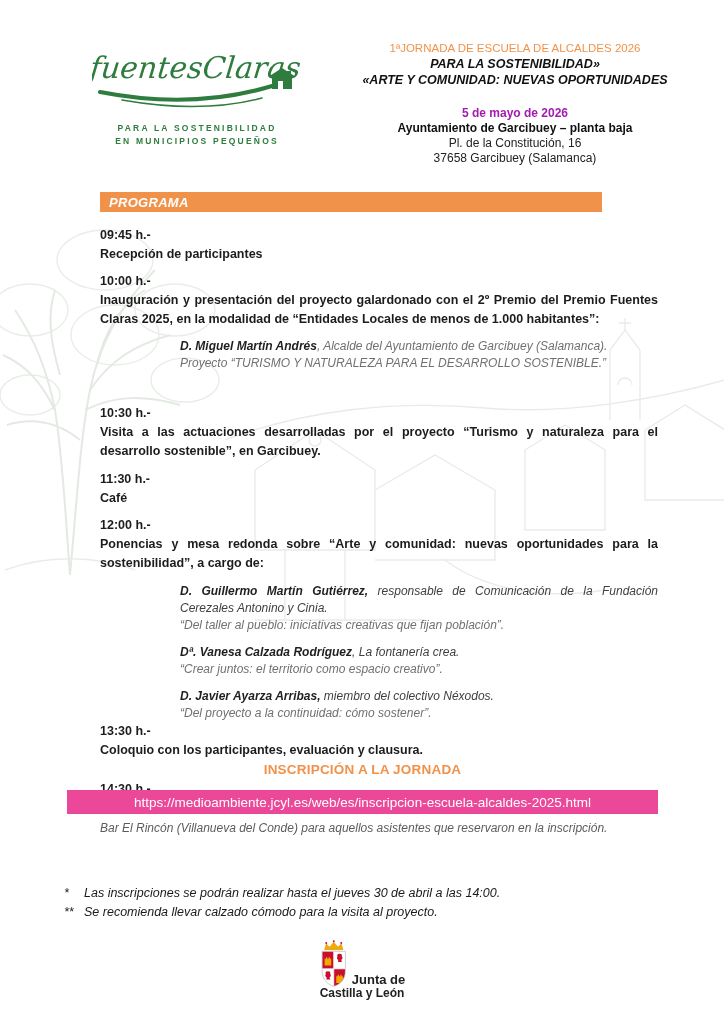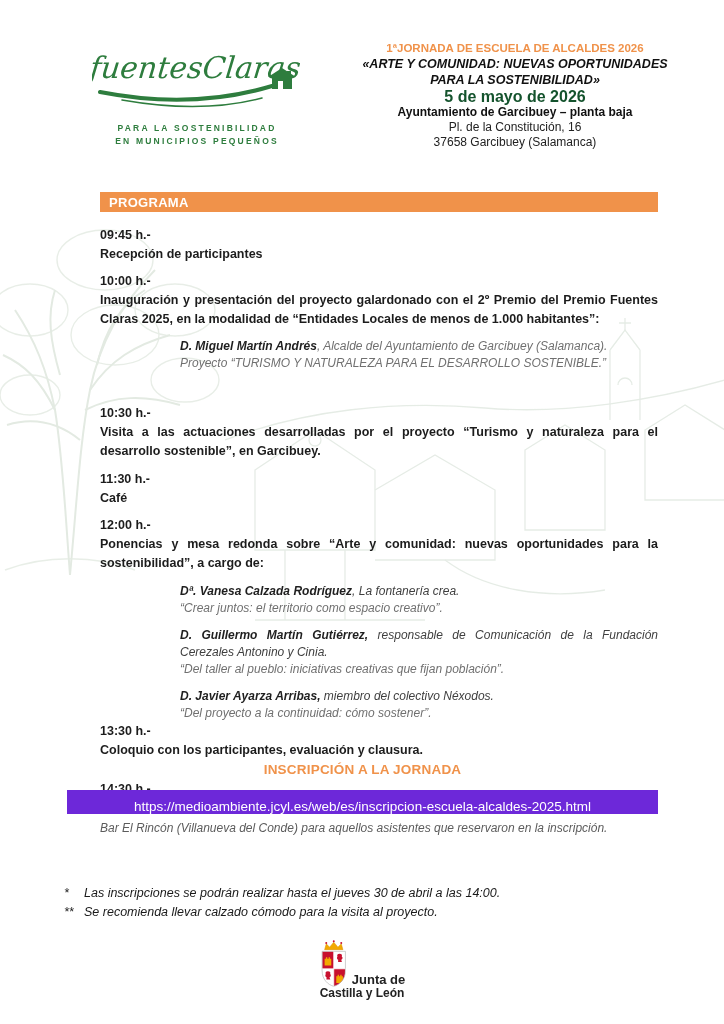--- a/index.html
+++ b/index.html
@@ -8,48 +8,48 @@
     font-family:"Liberation Sans",sans-serif;color:#1c1c1c;
   }
   
   .wm{position:absolute;z-index:0;pointer-events:none;}
   
   .logo-block{position:absolute;left:92px;top:30px;width:210px;z-index:1;}
   .logo-tagline{margin-top:2px;text-align:center;color:#2E7D3E;font-weight:bold;
     font-size:8.5px;letter-spacing:2.2px;line-height:13px;}
   
   .header-block{position:absolute;left:352px;top:40px;width:326px;text-align:center;z-index:1;}
-  .hdr-title{color:#F0924A;font-weight:bold;font-size:11.5px;line-height:16px;}
+  .hdr-title{color:#F0924A;font-weight:normal;font-size:11.5px;line-height:16px;}
   .hdr-sub{font-weight:bold;font-style:italic;font-size:12.5px;line-height:16px;color:#111;}
-  .hdr-date{color:#14532d;font-weight:bold;font-size:16px;margin-top:1px;line-height:16px;}
+  .hdr-date{color:#a21caf;font-weight:bold;font-size:12px;margin-top:17px;line-height:16px;}
   .hdr-venue{font-weight:bold;font-size:12px;line-height:15px;color:#111;}
   .hdr-addr{font-size:12px;line-height:15px;color:#222;}
   
-  .programa-banner{position:absolute;left:100px;top:192px;width:558px;height:20px;z-index:1;
+  .programa-banner{position:absolute;left:100px;top:192px;width:502px;height:20px;z-index:1;
     background:#F0924A;color:#fff;font-weight:bold;font-size:13px;
-    display:flex;align-items:center;padding-left:9px;box-sizing:border-box;letter-spacing:.3px;}
+    display:flex;align-items:center;padding-left:9px;box-sizing:border-box;letter-spacing:.3px;font-style:italic;}
   
   .schedule{position:absolute;left:100px;top:226px;width:558px;z-index:1;}
   .sched-item{display:flex;font-weight:bold;font-size:12.5px;line-height:19px;color:#1c1c1c;flex-direction:column;}
   .sched-time{width:58px;flex:none;}
   .sched-body{flex:1;text-align:justify;}
   .note{font-weight:normal;font-style:italic;color:#5c5c5c;font-size:12px;line-height:17px;
     text-align:justify;margin-top:2px;}
   .sub-block{margin-left:80px;font-size:12px;line-height:17px;font-style:italic;text-align:justify;}
   .sp-name{font-weight:bold;color:#1f1f1f;}
   .sp-role{color:#3f3f3f;}
   .sp-quote{color:#707070;}
   .mt9{margin-top:8px;}  .mt10{margin-top:9px;} .mt18{margin-top:32px;}
   .mt13{margin-top:9px;}.mt11{margin-top:10px;}.mt14{}
   .mt20{margin-top:20px;}
   
   .insc-heading{position:absolute;left:67px;top:762px;width:591px;text-align:center;z-index:1;
     color:#F0924A;font-weight:bold;font-size:13.5px;letter-spacing:.2px;}
   .url-banner{position:absolute;left:67px;top:790px;width:591px;height:24px;z-index:1;
-    background:#6d28d9;color:#fff;font-size:13.5px;display:flex;align-items:flex-end;
+    background:#ec4899;color:#fff;font-size:13.5px;display:flex;align-items:center;
     justify-content:center;cursor:pointer;}
   
   .footnotes{position:absolute;left:64px;top:884px;width:560px;z-index:1;
     font-style:italic;font-size:12.5px;line-height:19px;color:#1a1a1a;}
   .fn-line{display:flex;}
   .fn-marker{width:20px;flex:none;}
   
   .jcyl{position:absolute;left:50%;top:938px;transform:translateX(-50%);z-index:1;
     display:flex;flex-direction:column;align-items:center;}
   .jcyl-top{display:flex;align-items:flex-end;gap:3px;}
@@ -111,22 +111,22 @@
       </g>
     </svg>
     <div class="logo-tagline">
       <div>PARA LA SOSTENIBILIDAD</div>
       <div>EN MUNICIPIOS PEQUEÑOS</div>
     </div>
   </div>
 
   <div class="header-block">
     <div class="hdr-title">1ªJORNADA DE ESCUELA DE ALCALDES 2026</div>
+    <div class="hdr-sub">PARA LA SOSTENIBILIDAD»</div>
     <div class="hdr-sub">«ARTE Y COMUNIDAD: NUEVAS OPORTUNIDADES</div>
-    <div class="hdr-sub">PARA LA SOSTENIBILIDAD»</div>
     <div class="hdr-date">5 de mayo de 2026</div>
     <div class="hdr-venue">Ayuntamiento de Garcibuey – planta baja</div>
     <div class="hdr-addr">Pl. de la Constitución, 16</div>
     <div class="hdr-addr">37658 Garcibuey (Salamanca)</div>
   </div>
 
   <div class="programa-banner">
     <span>PROGRAMA</span>
   </div>
 
@@ -159,30 +159,30 @@
       <div class="sched-body">Café</div>
     </div>
 
     <div class="sched-item mt9">
       <span class="sched-time">12:00 h.-</span>
       <div class="sched-body">Ponencias y mesa redonda sobre “Arte y comunidad: nuevas oportunidades para la sostenibilidad”, a cargo de:</div>
     </div>
 
     <div class="sub-block mt11">
       <div>
+        <span class="sp-name">D. Guillermo Martín Gutiérrez,</span><span class="sp-role"> responsable de Comunicación de la Fundación Cerezales Antonino y Cinia.</span>
+      </div>
+      <div class="sp-quote">“Del taller al pueblo: iniciativas creativas que fijan población”.</div>
+    </div>
+
+    <div class="sub-block mt11">
+      <div>
         <span class="sp-name">Dª. Vanesa Calzada Rodríguez</span><span class="sp-role">, La fontanería crea.</span>
       </div>
       <div class="sp-quote">“Crear juntos: el territorio como espacio creativo”.</div>
-    </div>
-
-    <div class="sub-block mt11">
-      <div>
-        <span class="sp-name">D. Guillermo Martín Gutiérrez,</span><span class="sp-role"> responsable de Comunicación de la Fundación Cerezales Antonino y Cinia.</span>
-      </div>
-      <div class="sp-quote">“Del taller al pueblo: iniciativas creativas que fijan población”.</div>
     </div>
 
     <div class="sub-block mt11">
       <div>
         <span class="sp-name">D. Javier Ayarza Arribas,</span><span class="sp-role"> miembro del colectivo Néxodos.</span>
       </div>
       <div class="sp-quote">“Del proyecto a la continuidad: cómo sostener”.</div>
     </div>
 
     <div class="sched-item mt14">

